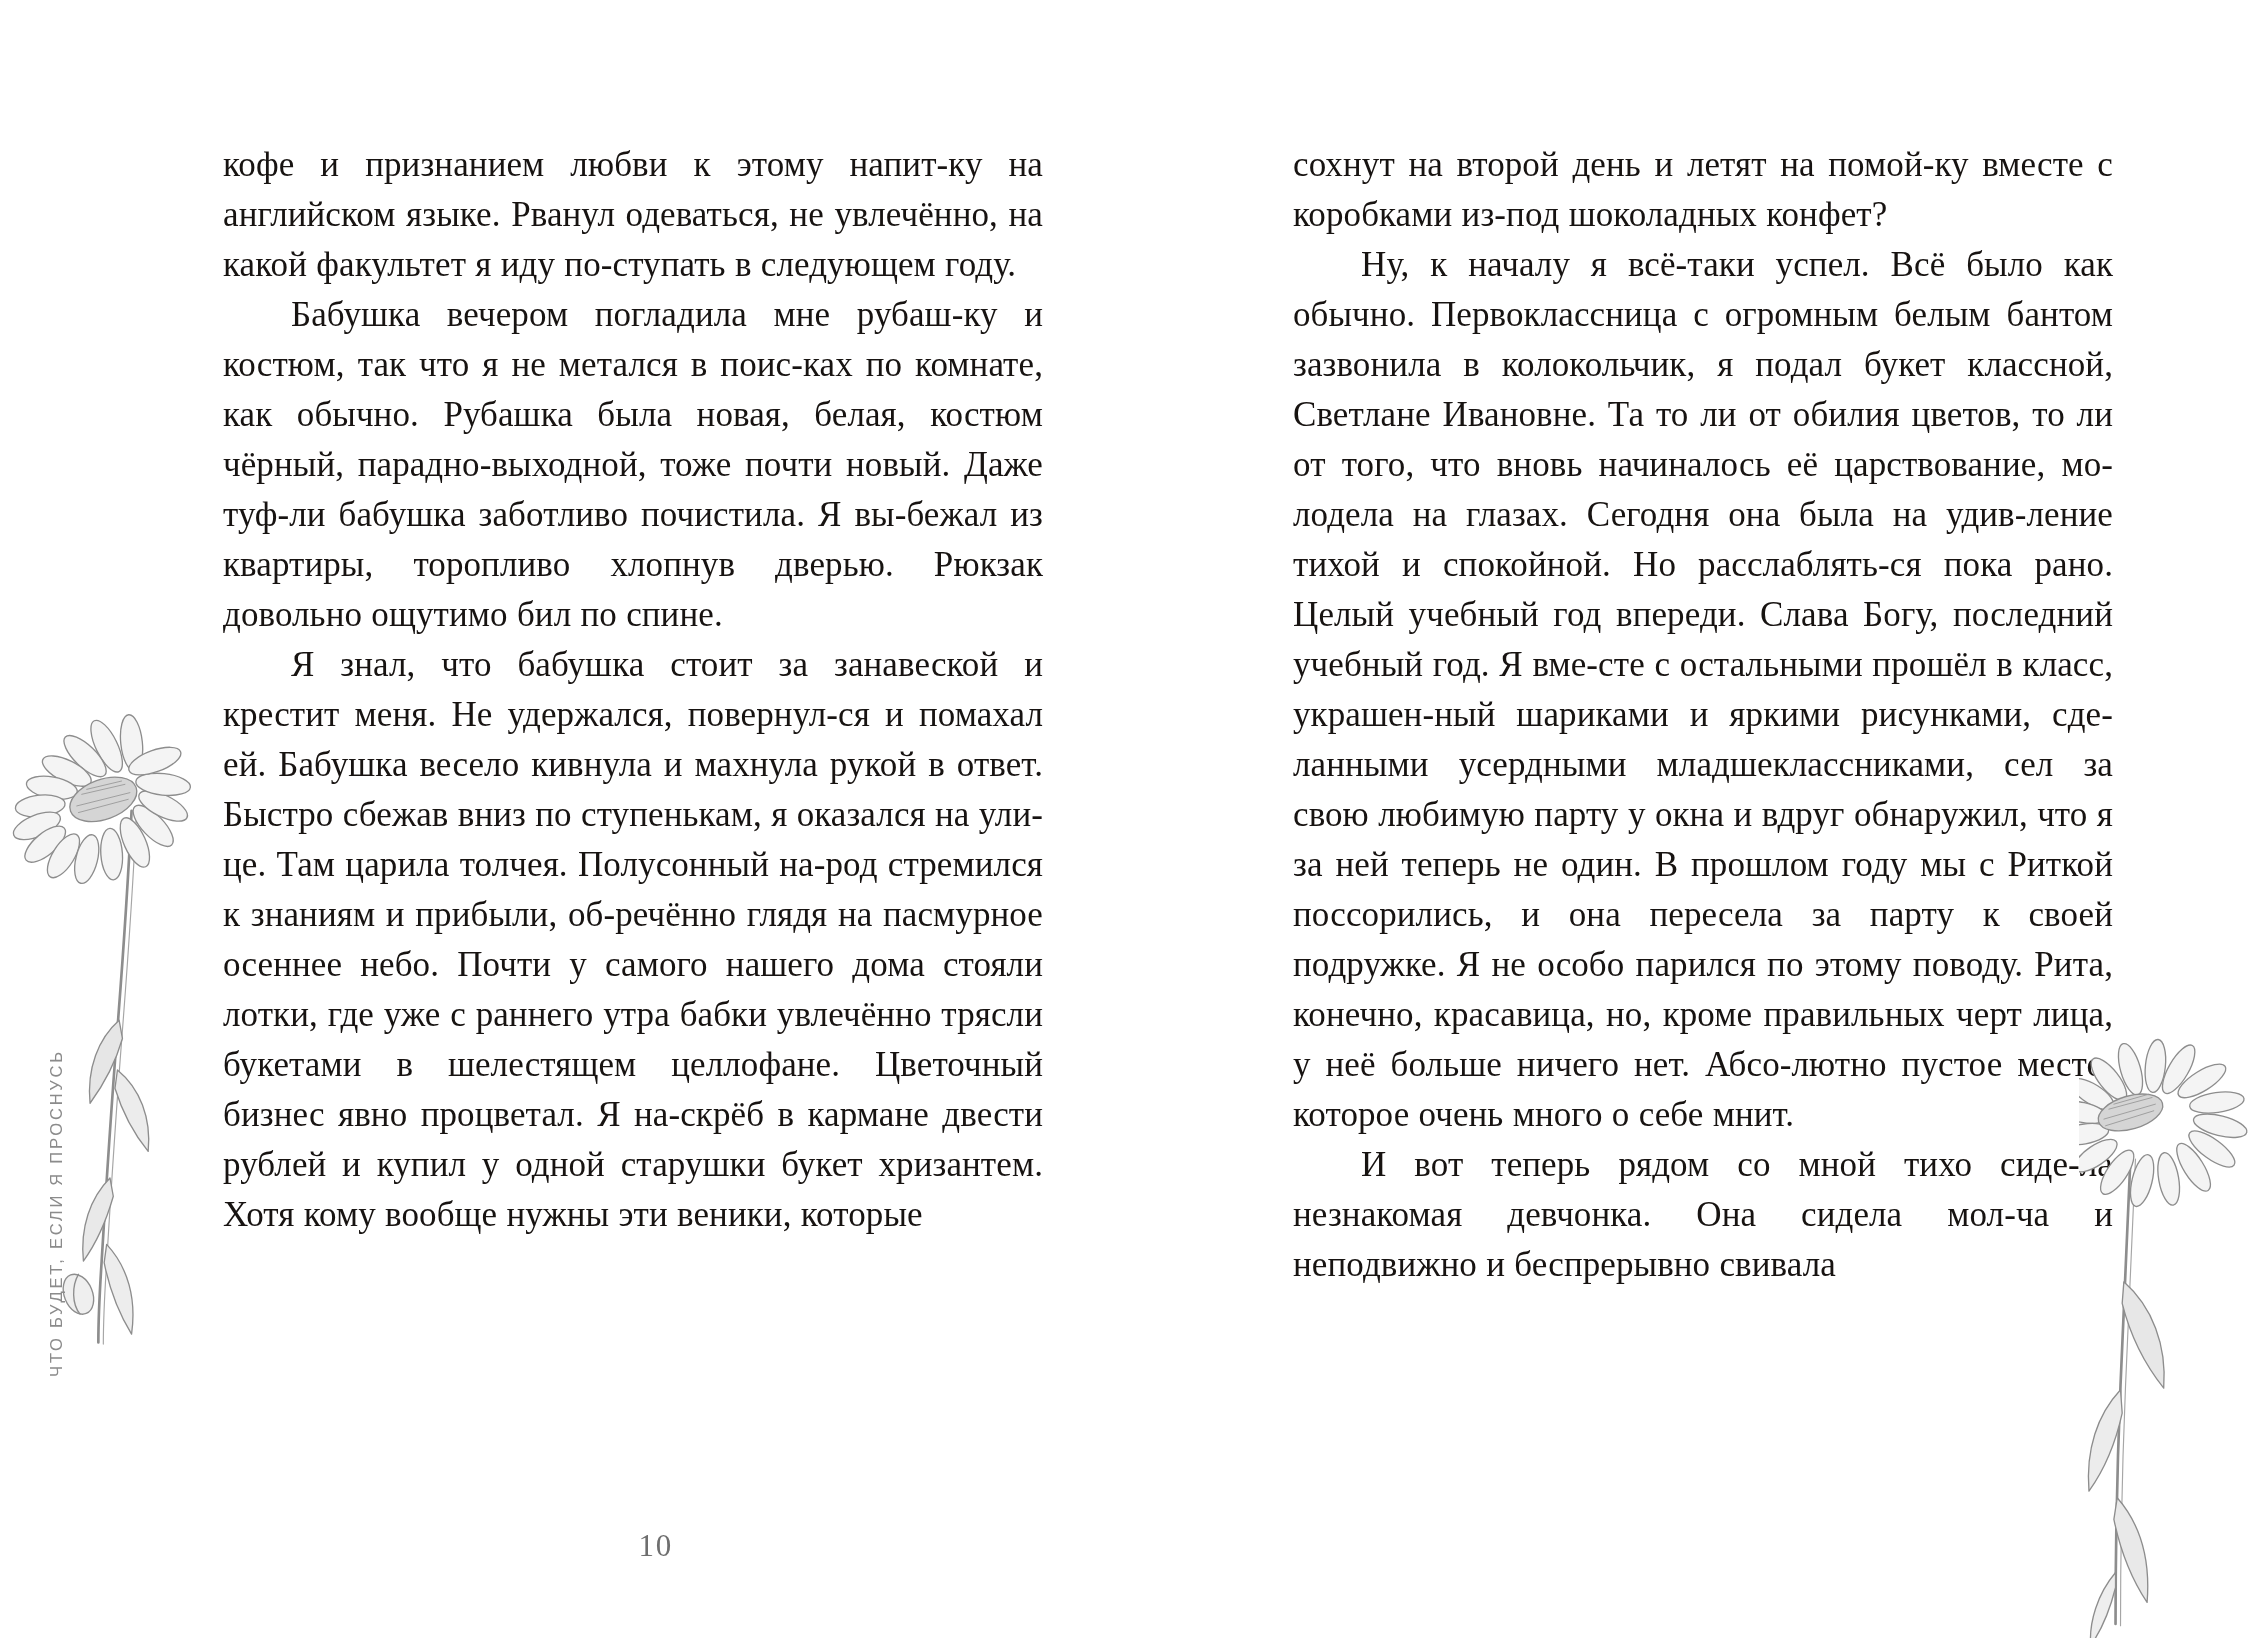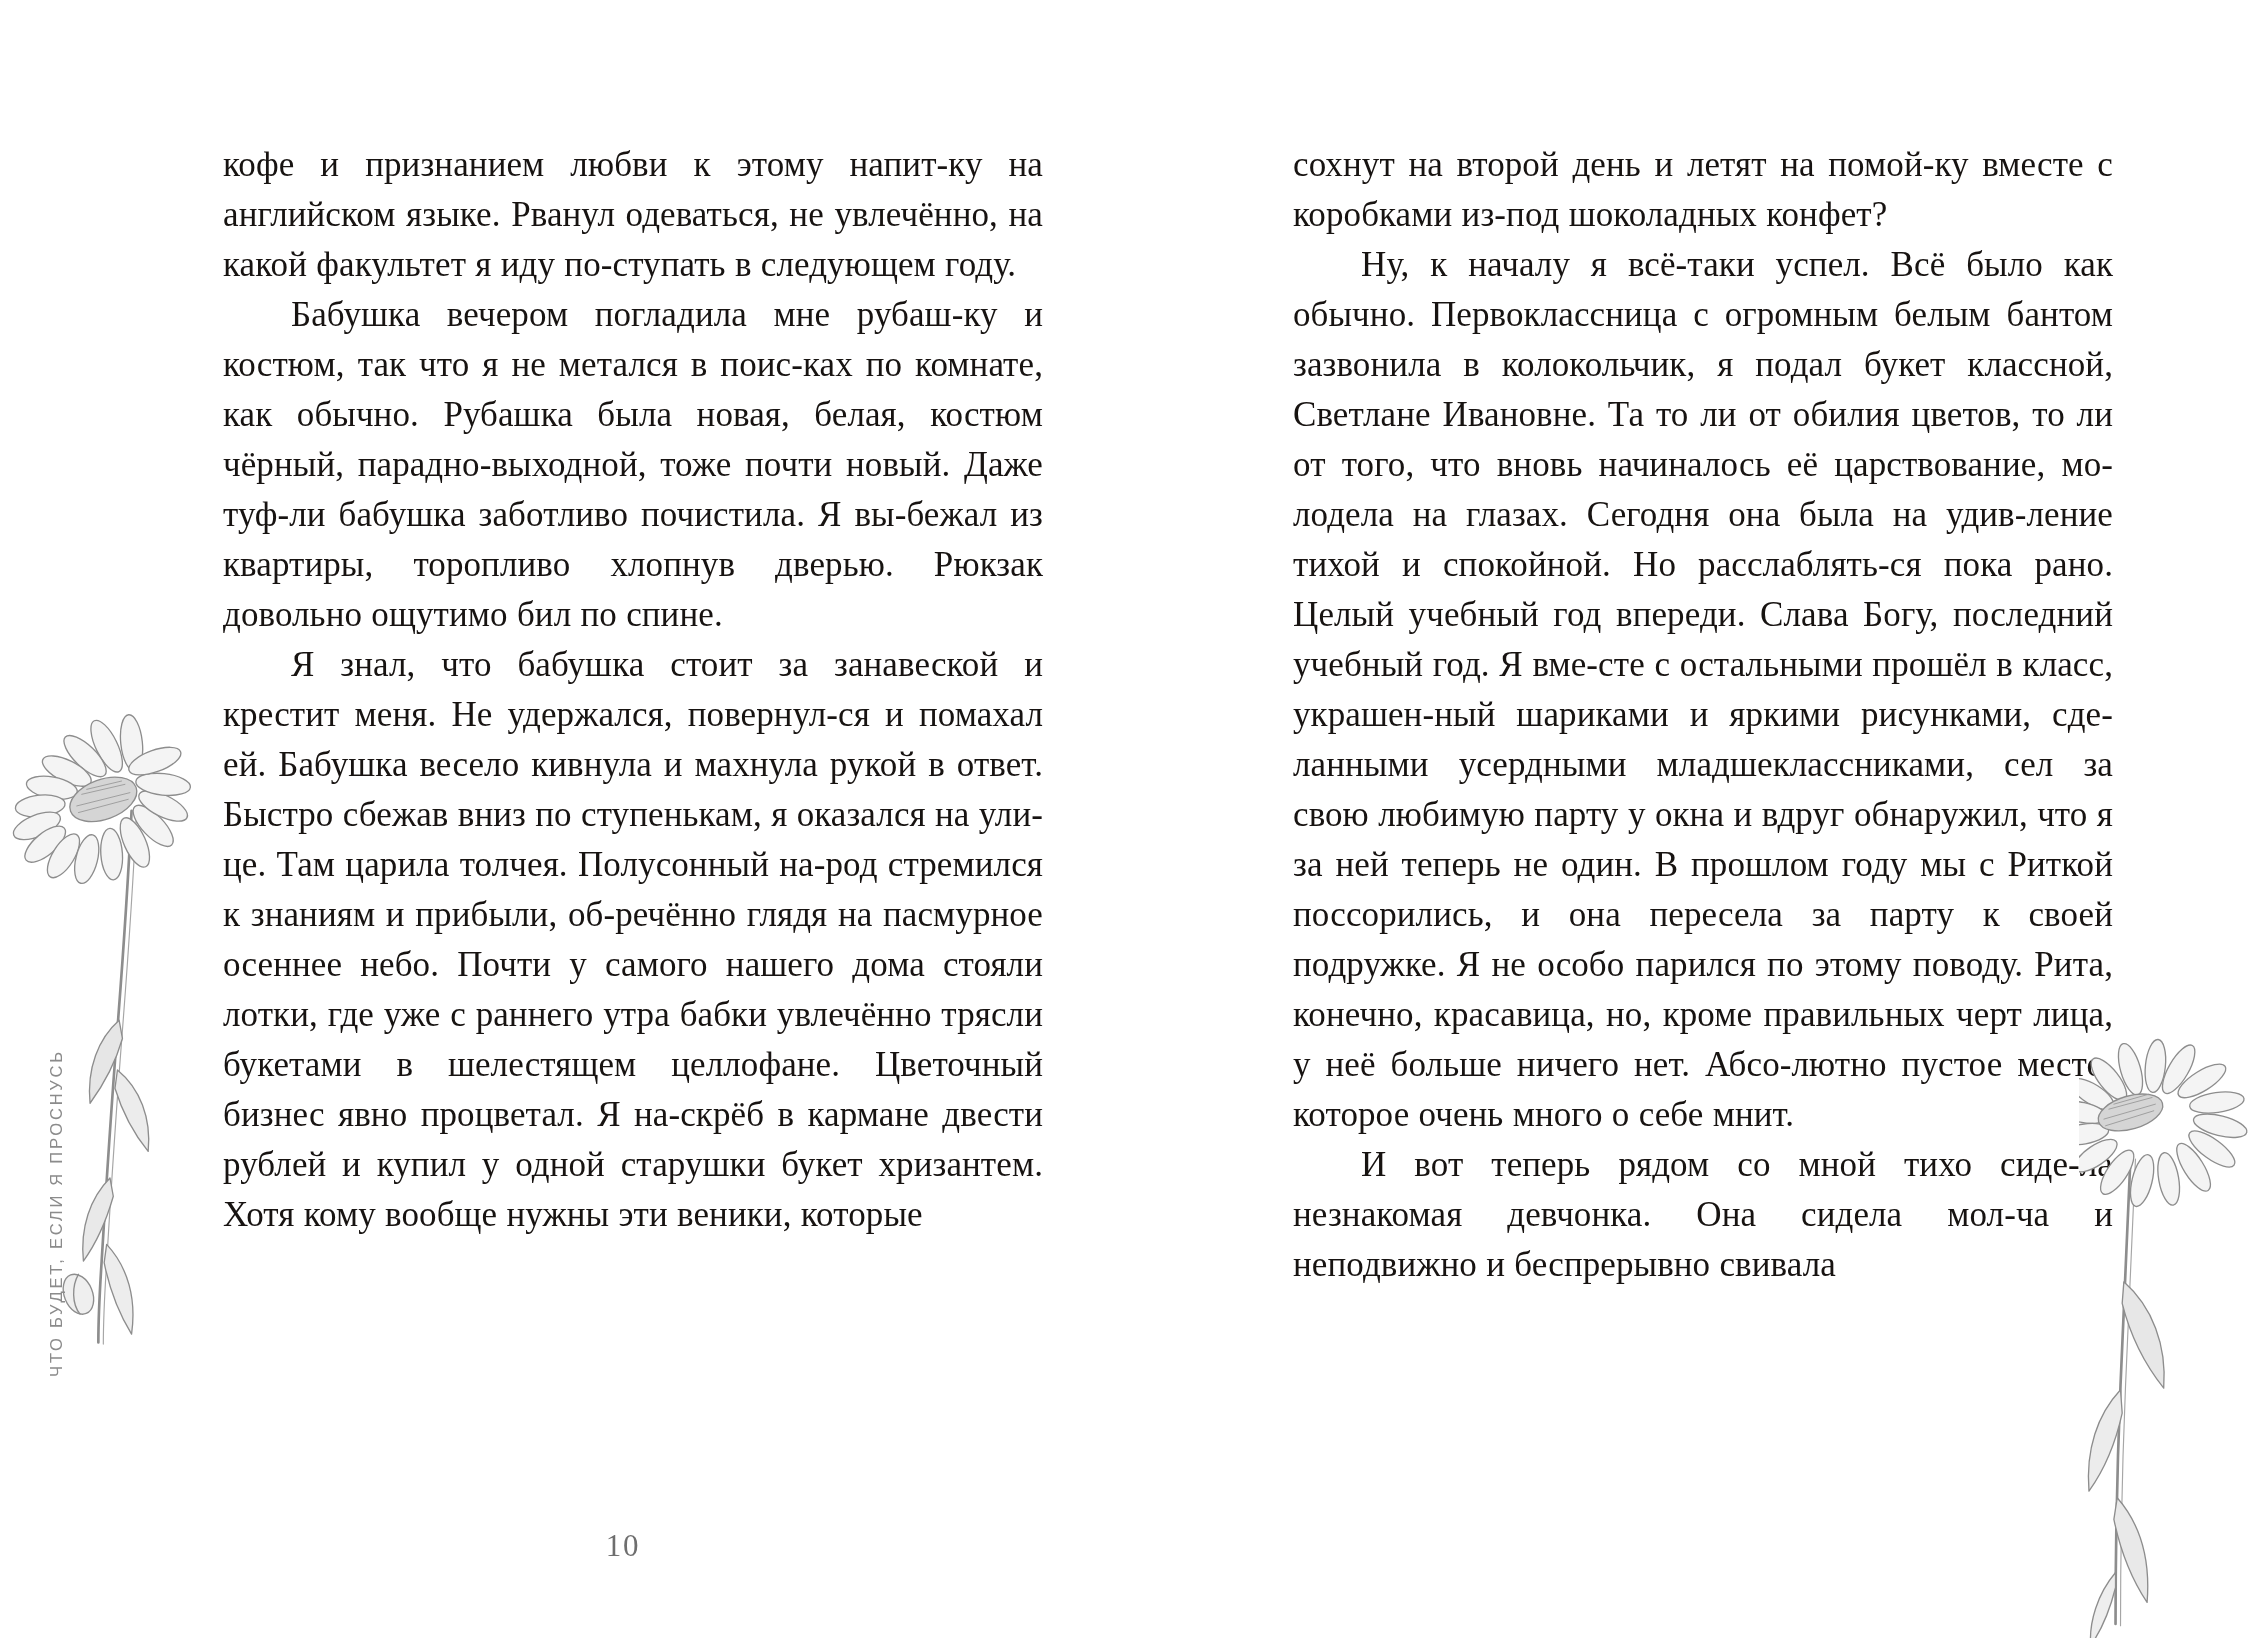--- a/index.html
+++ b/index.html
@@ -62,21 +62,21 @@
   .text-col p { text-align-last: left; }
 
   
   .folio {
     position: absolute;
     font-family: "Liberation Serif", "DejaVu Serif", serif;
     font-size: 31px;
     color: #6e6e6e;
     letter-spacing: 1.7px;
     width: 100px;
-    text-align: center;
+    text-align: right;
   }
   #folio-left  { left: 573px;  top: 1528px; }
 
   
   #running-title {
     position: absolute;
     left: -110px;
     top: 1203px;
     width: 333px;
     transform: rotate(-90deg);

